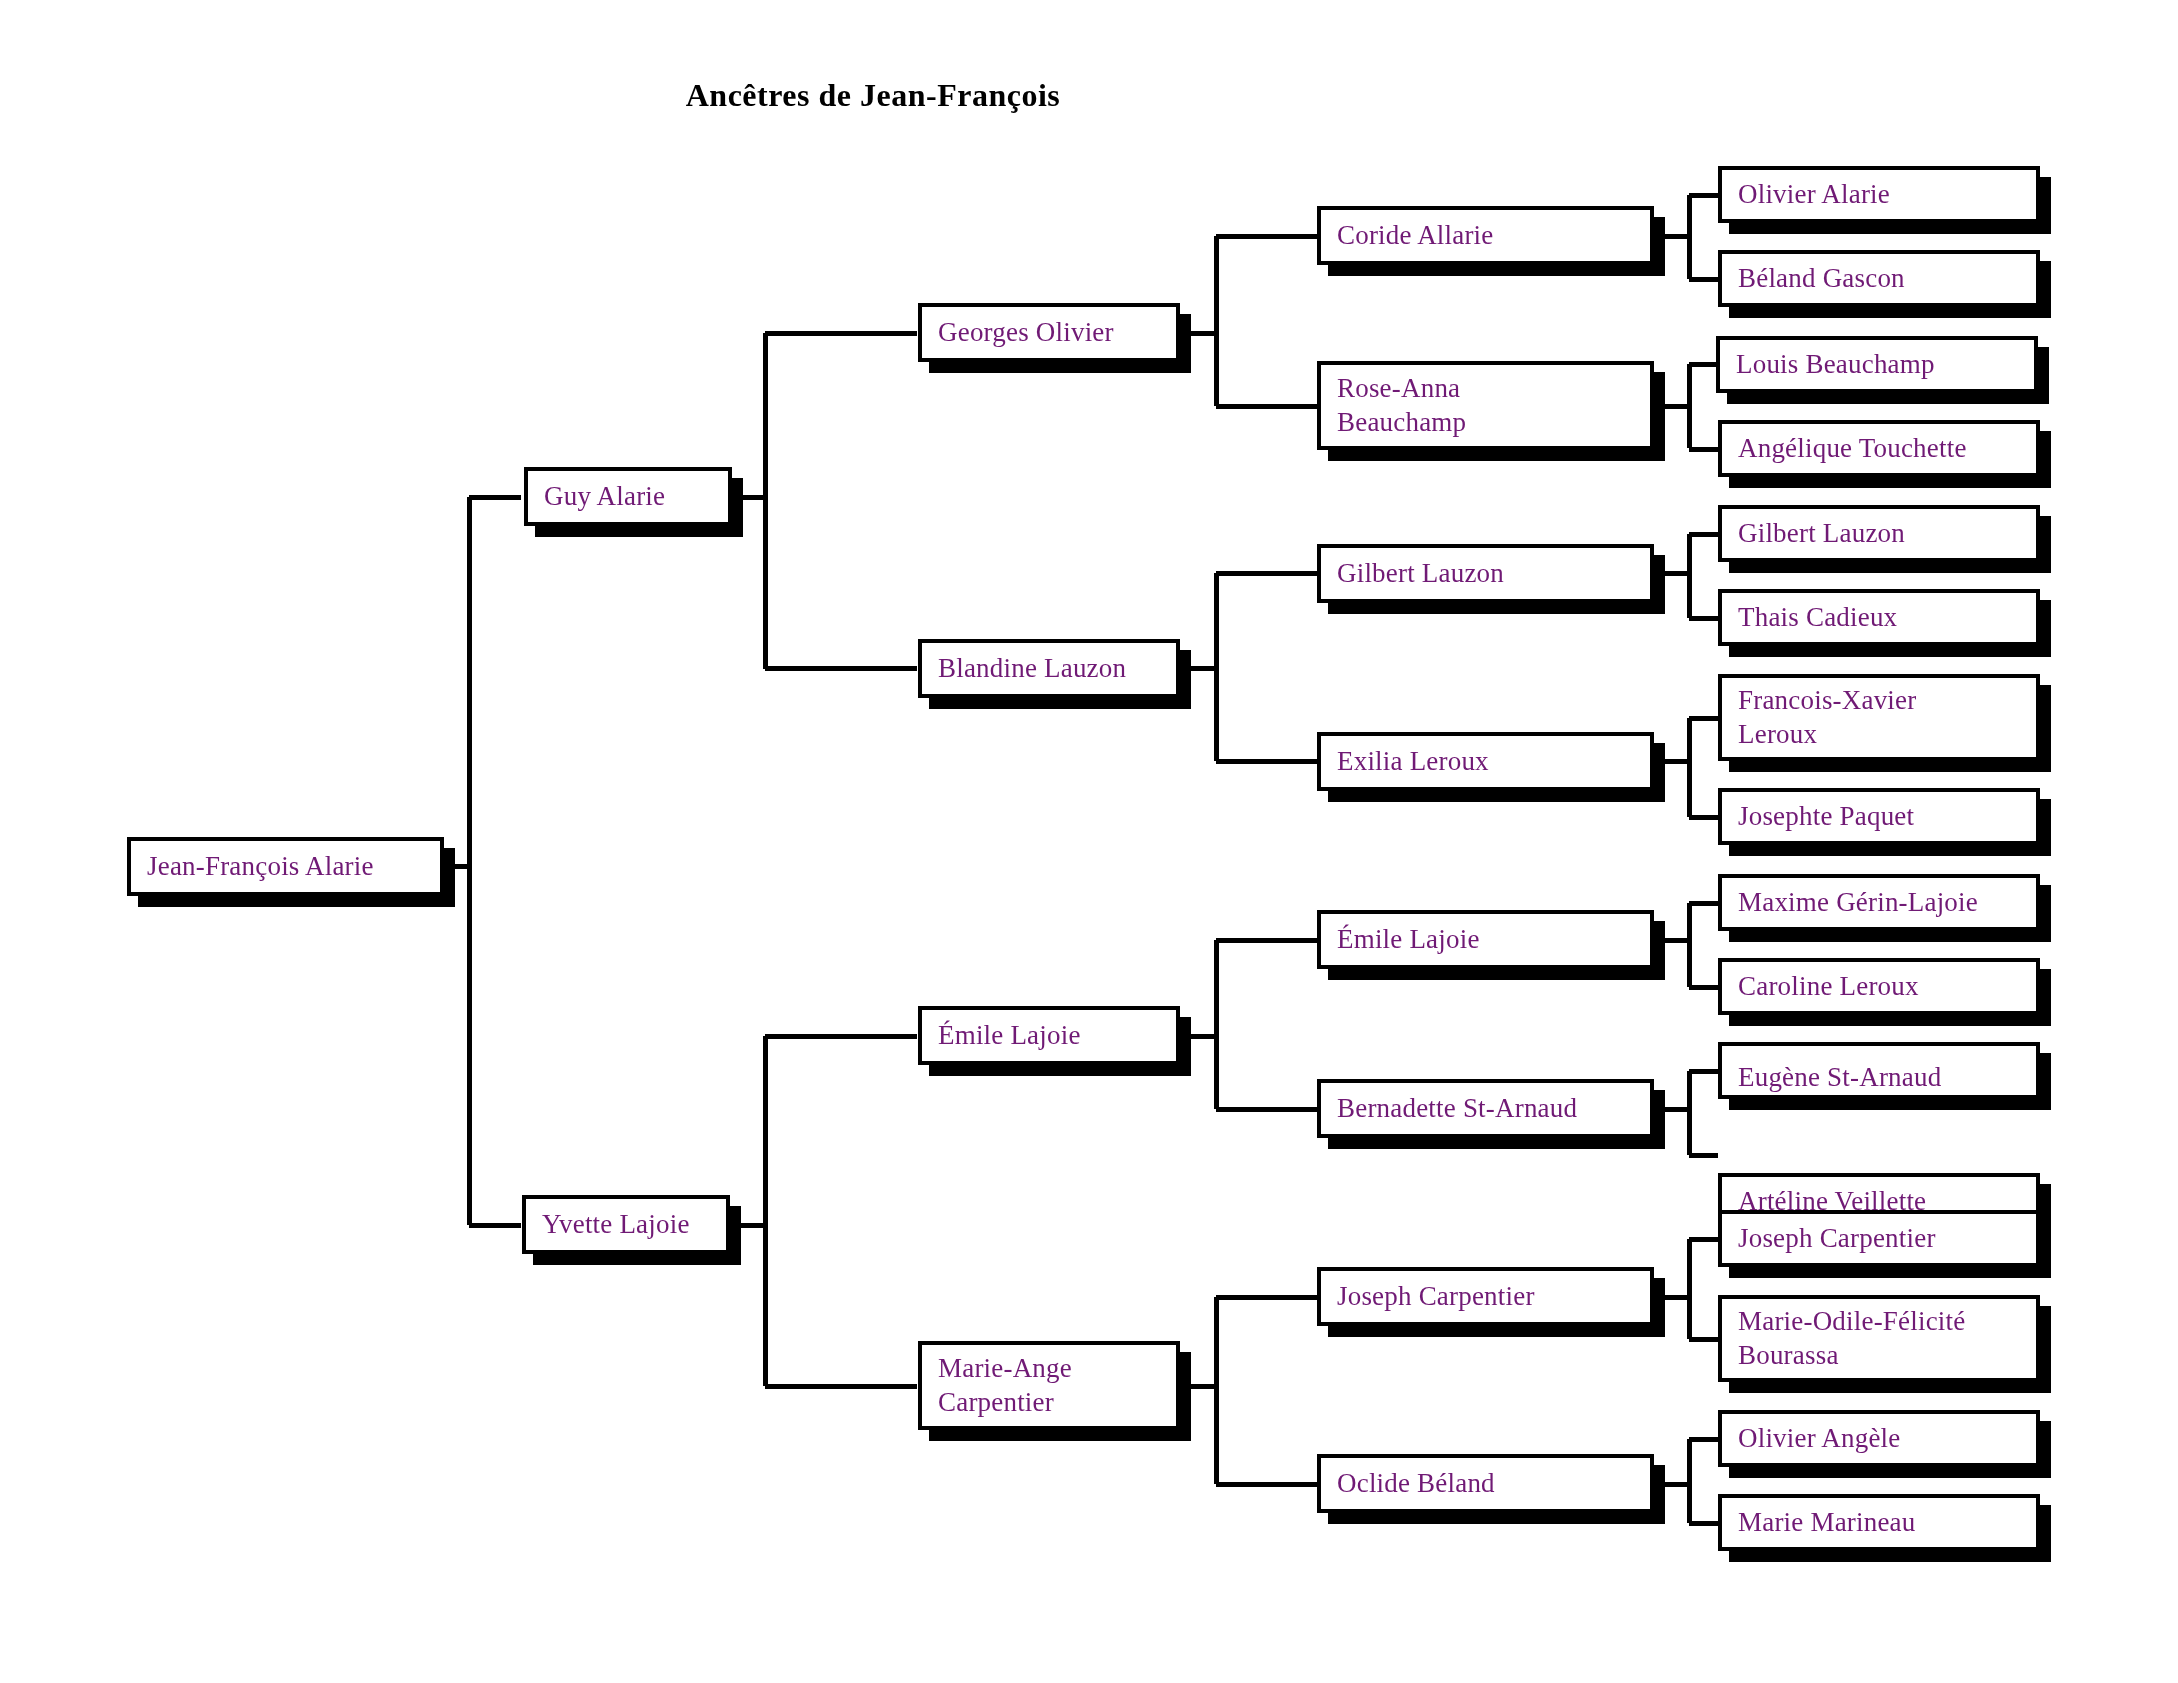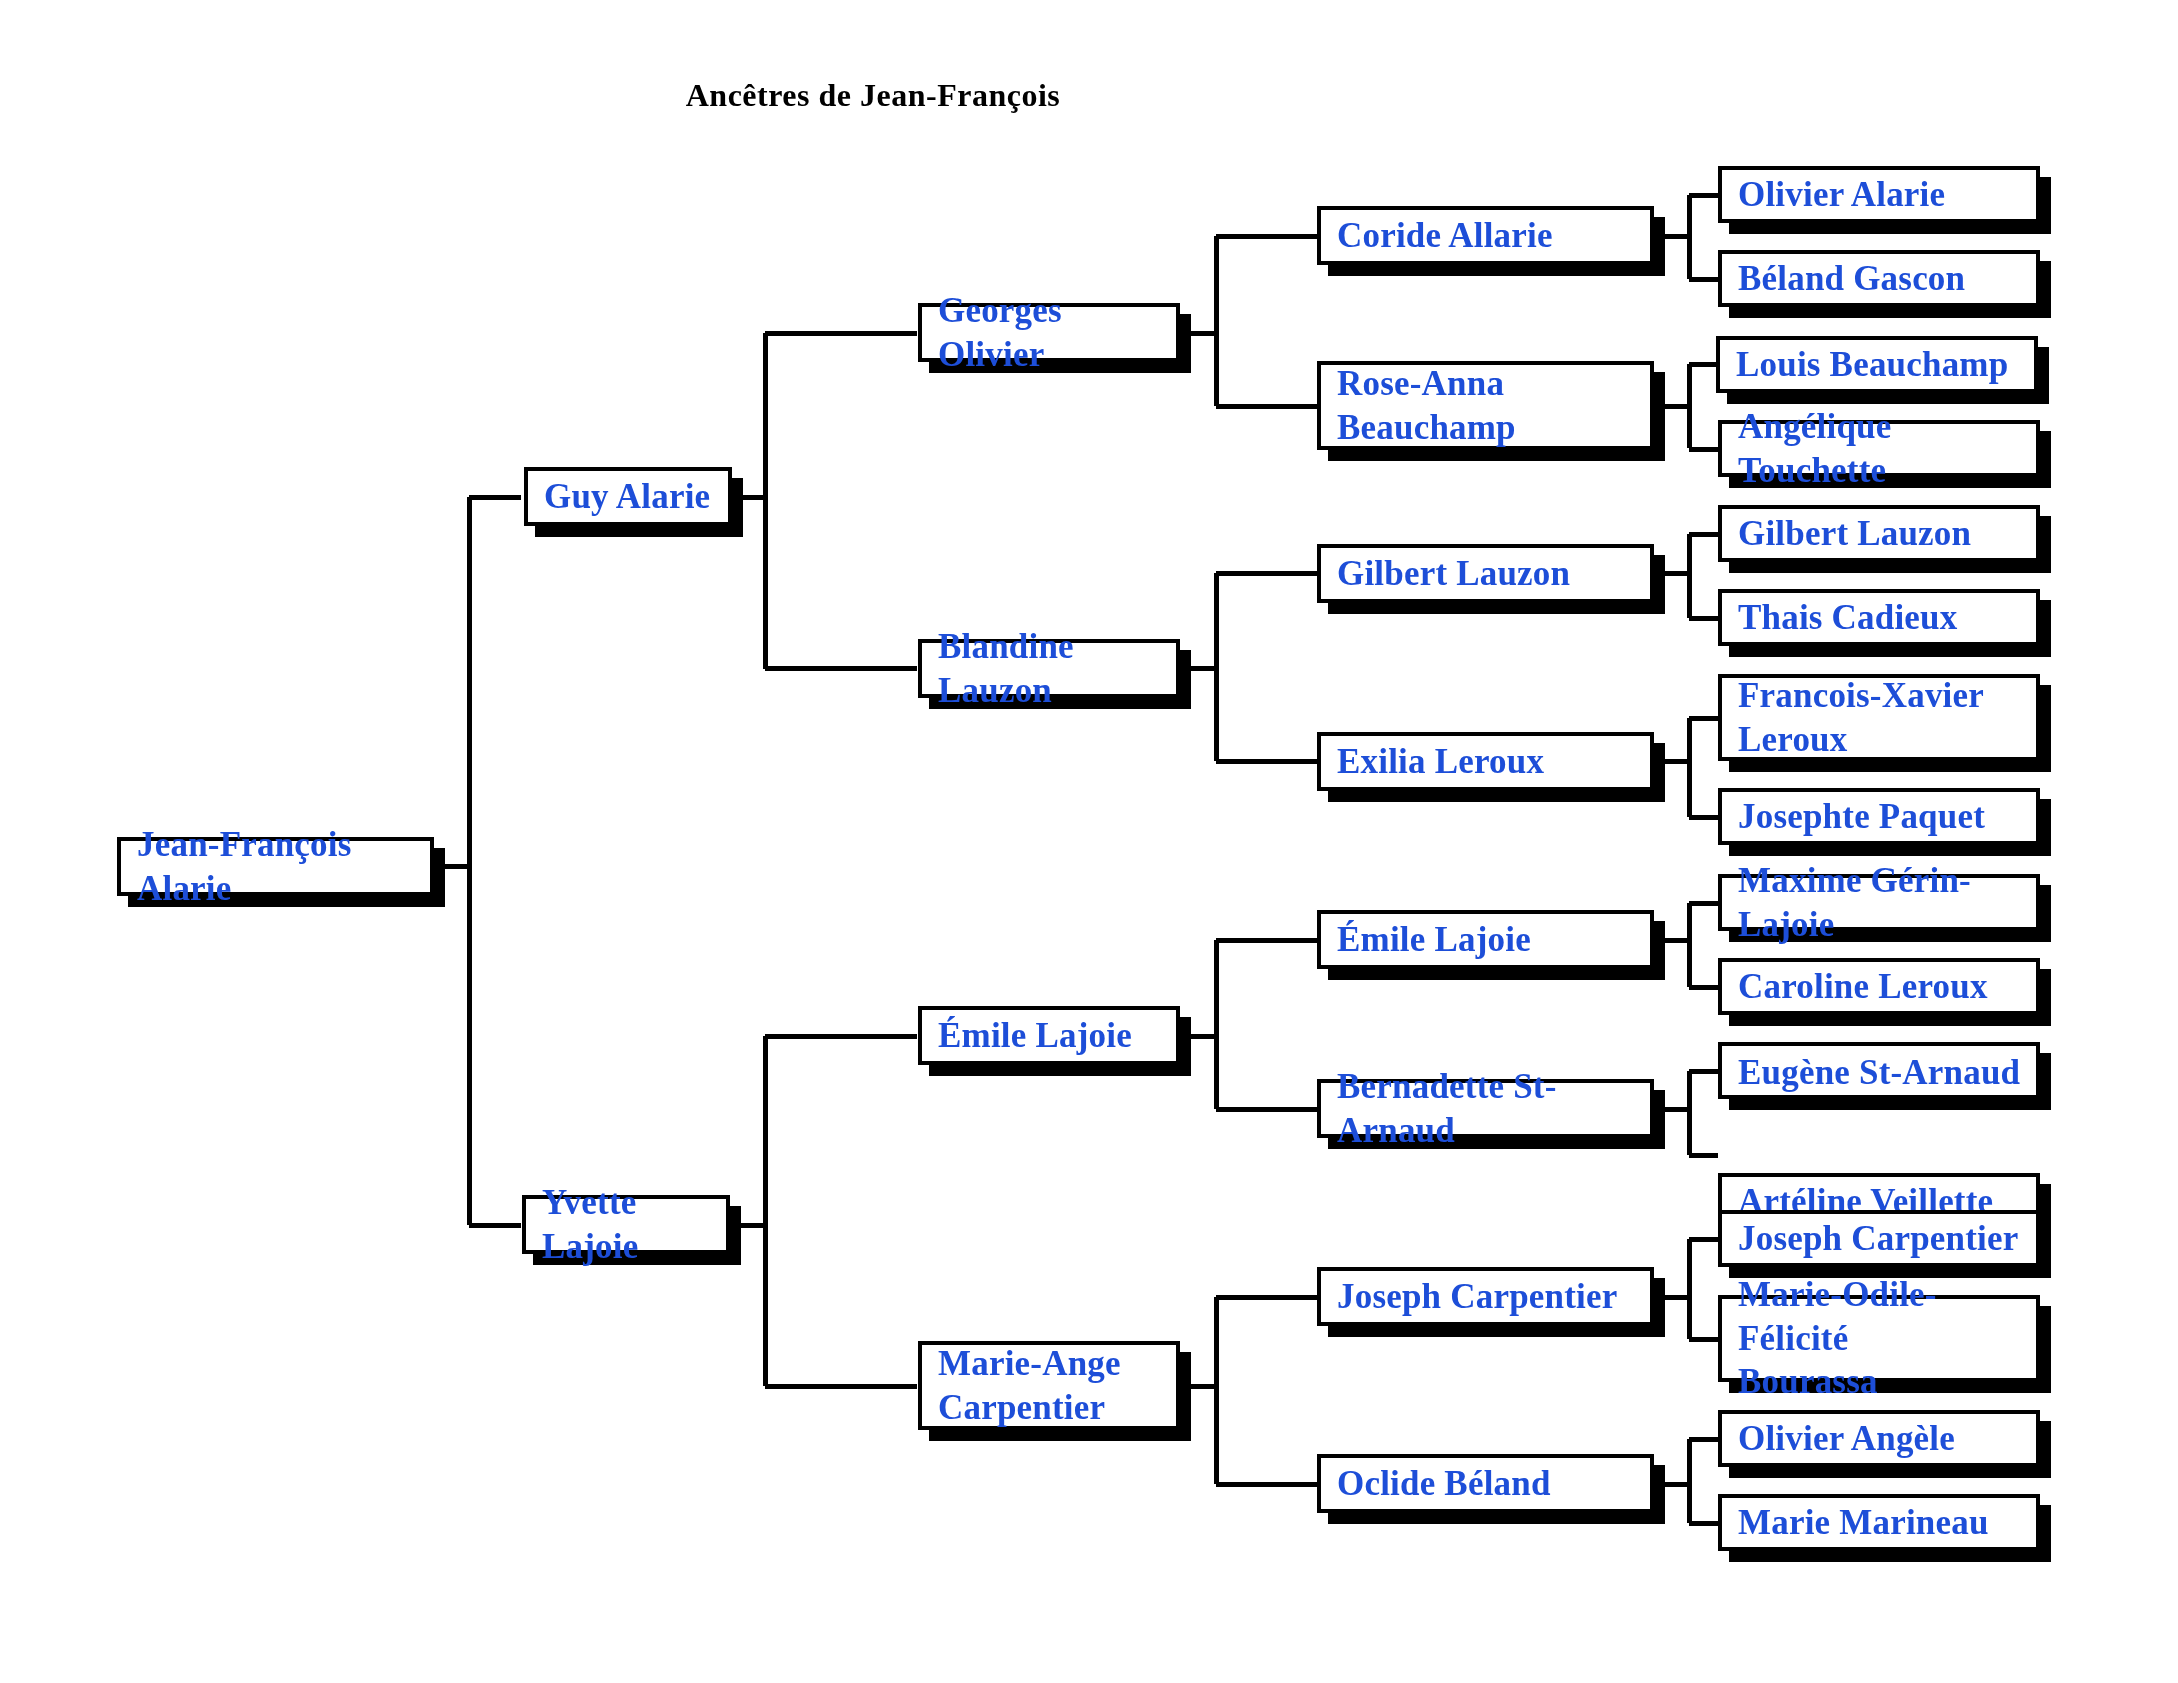--- a/index.html
+++ b/index.html
@@ -35,23 +35,23 @@
     position: absolute;
     box-sizing: border-box;
     background: #ffffff;
     border: 4px solid #000000;
     box-shadow: 11px 11px 0 0 #000000;
     display: flex;
     align-items: center;
     z-index: 5;
   }
   .node-label {
-    font-size: 35px;
-    font-weight: bold;
-    color: #1d4ed8;
+    font-size: 27px;
+    font-weight: normal;
+    color: #701a75;
     line-height: 1.25;
     padding: 0 0 0 16px;
     white-space: pre-line;
     letter-spacing: 0.2px;
   }
   
   .conn-h {
     position: absolute;
     background: #000000;
     height: 5px;
@@ -127,21 +127,21 @@
       <div class="conn-h" style="left: 1653px; width: 36px; top: 1295px;"></div>
       <div class="conn-v" style="top: 1239px; height: 100px; left: 1687px;"></div>
       <div class="conn-h" style="left: 1689px; width: 29px; top: 1237px;"></div>
       <div class="conn-h" style="left: 1689px; width: 29px; top: 1337px;"></div>
       <div class="conn-h" style="left: 1653px; width: 36px; top: 1482px;"></div>
       <div class="conn-v" style="top: 1439px; height: 84px; left: 1687px;"></div>
       <div class="conn-h" style="left: 1689px; width: 29px; top: 1437px;"></div>
       <div class="conn-h" style="left: 1689px; width: 29px; top: 1521px;"></div>
     </div>
   <div id="node-layer">
-      <div class="node" style="left: 117px; top: 837px; width: 317px; height: 59px;">
+      <div class="node" style="left: 127px; top: 837px; width: 317px; height: 59px;">
         <span class="node-label">Jean-François Alarie</span>
       </div>
       <div class="node" style="left: 524px; top: 467px; width: 208px; height: 59px;">
         <span class="node-label">Guy Alarie</span>
       </div>
       <div class="node" style="left: 522px; top: 1195px; width: 208px; height: 59px;">
         <span class="node-label">Yvette Lajoie</span>
       </div>
       <div class="node" style="left: 918px; top: 303px; width: 262px; height: 59px;">
         <span class="node-label">Georges Olivier</span>

